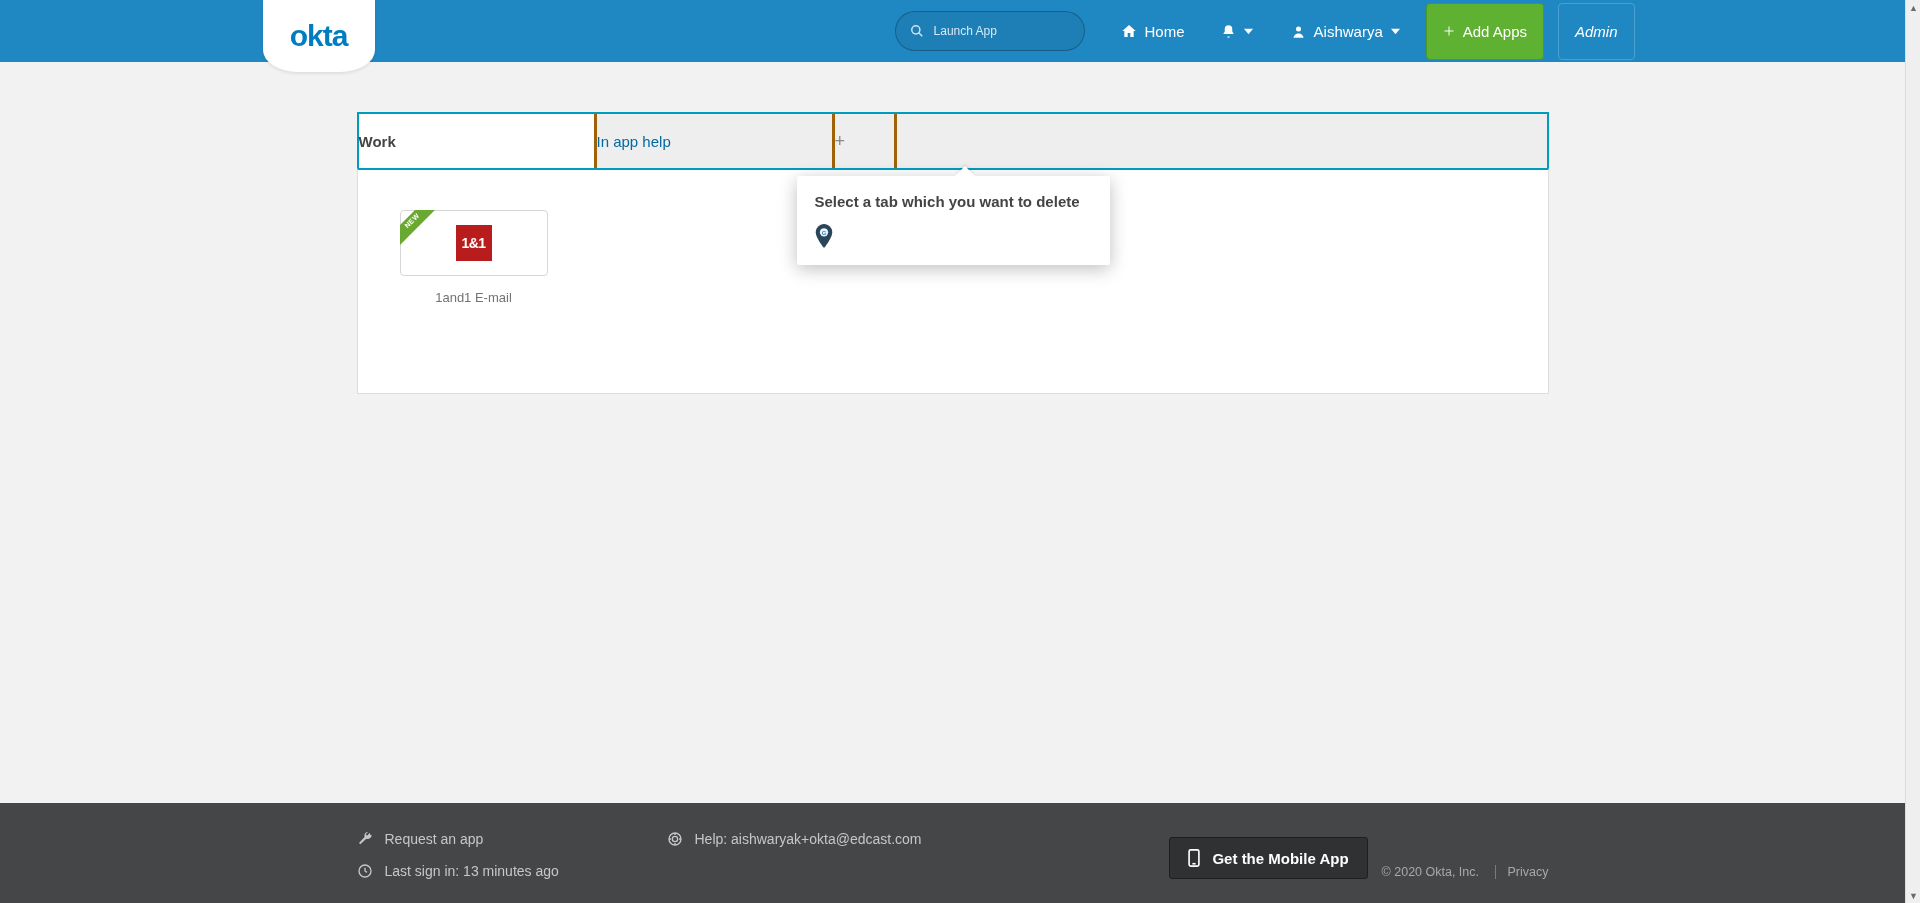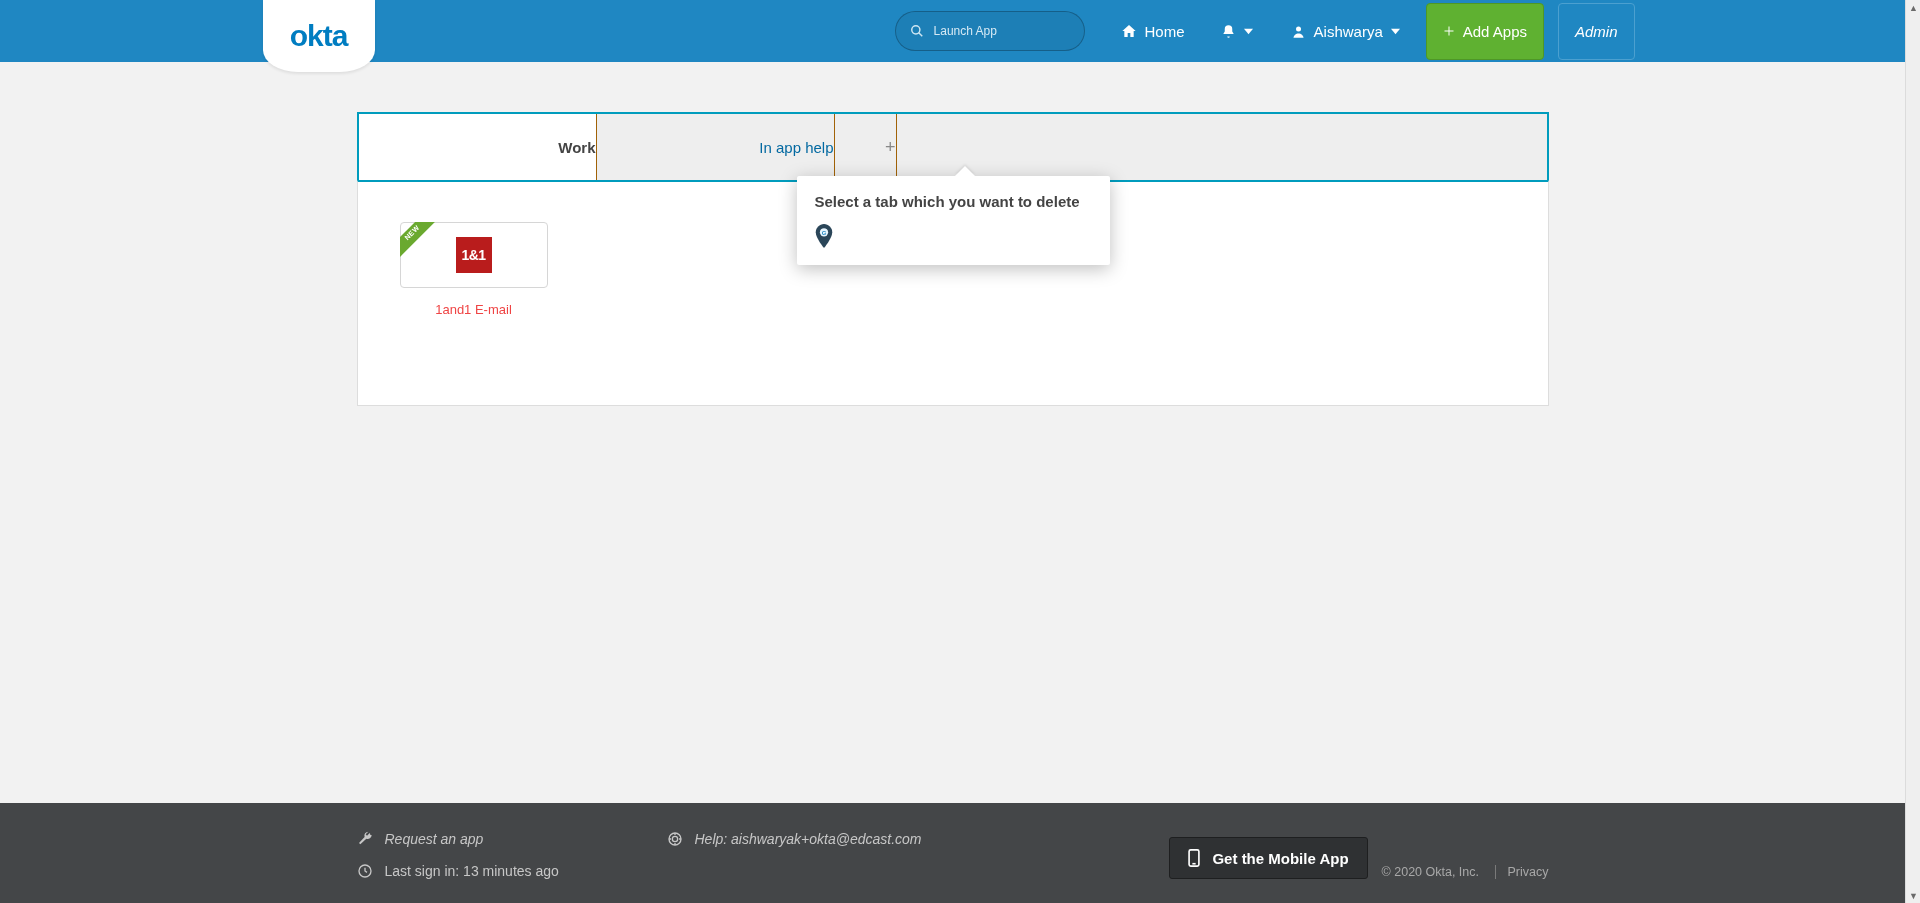--- a/index.html
+++ b/index.html
@@ -124,26 +124,26 @@
     position: relative;
   }
 
   .tab-strip {
     display:flex;
     border:2px solid #009cbd;
     border-bottom:none;
     background:#eeeeee;
   }
   .tab {
-    height:66px;
-    display:flex;
-    align-items:center;
-    justify-content:flex-end;
+    height:54px;
+    display:flex;
+    align-items:center;
+    justify-content:flex-start;
     font-size:15px;
-    border-right:1px solid #a16207;
+    border-right:3px solid #a16207;
     cursor:pointer;
   }
   .tab.work   { width: 238px; background:#fff; color:#444; font-weight:700; }
   .tab.help   { width: 238px; color:#0369a1; }
   .tab.add    { width: 62px;  color:#888; font-size:18px; }
 
   .card-body {
     background:#fff;
     border:1px solid #ddd;
     border-top:2px solid #009cbd;
@@ -194,21 +194,21 @@
     width:36px; height:36px;
     background:#b91c1c;
     color:#fff;
     font-weight:800;
     display:flex;
     align-items:center;
     justify-content:center;
     font-size:14px;
     letter-spacing:-0.5px;
   }
-  .app-tile .caption { margin-top:14px; color:#ef4444; font-size:13px; }
+  .app-tile .caption { margin-top:14px; color:#737373; font-size:13px; }
 
   
   .tooltip {
     position:absolute;
     left: 440px;
     top: 64px;
     width: 313px;
     background:#fff;
     border-radius:2px;
     box-shadow: 0 4px 18px rgba(0,0,0,.25);
@@ -247,21 +247,21 @@
     width:1192px;
     margin:0 auto;
     display:flex;
   }
   .foot-col-left { width:310px; }
   .foot-col-mid  { flex:1; }
   .foot-col-right{ display:flex; flex-direction:row; align-items:flex-end; gap:14px; }
 
   .foot-row{ display:flex; align-items:center; gap:12px; margin-bottom:16px; }
   .foot-row.last{ margin-bottom:0; }
-  .foot-row a { color:#c7c7c7; text-decoration:none; cursor:pointer;font-style:italic; }
+  .foot-row a { color:#c7c7c7; text-decoration:none; cursor:pointer; }
 
   .mobile-btn{
     background:#2f3133;
     border:1px solid #1e1f20;
     color:#fff;
     border-radius:3px;
     height:42px;
     padding:0 18px;
     font-size:15px;
     font-weight:600;

